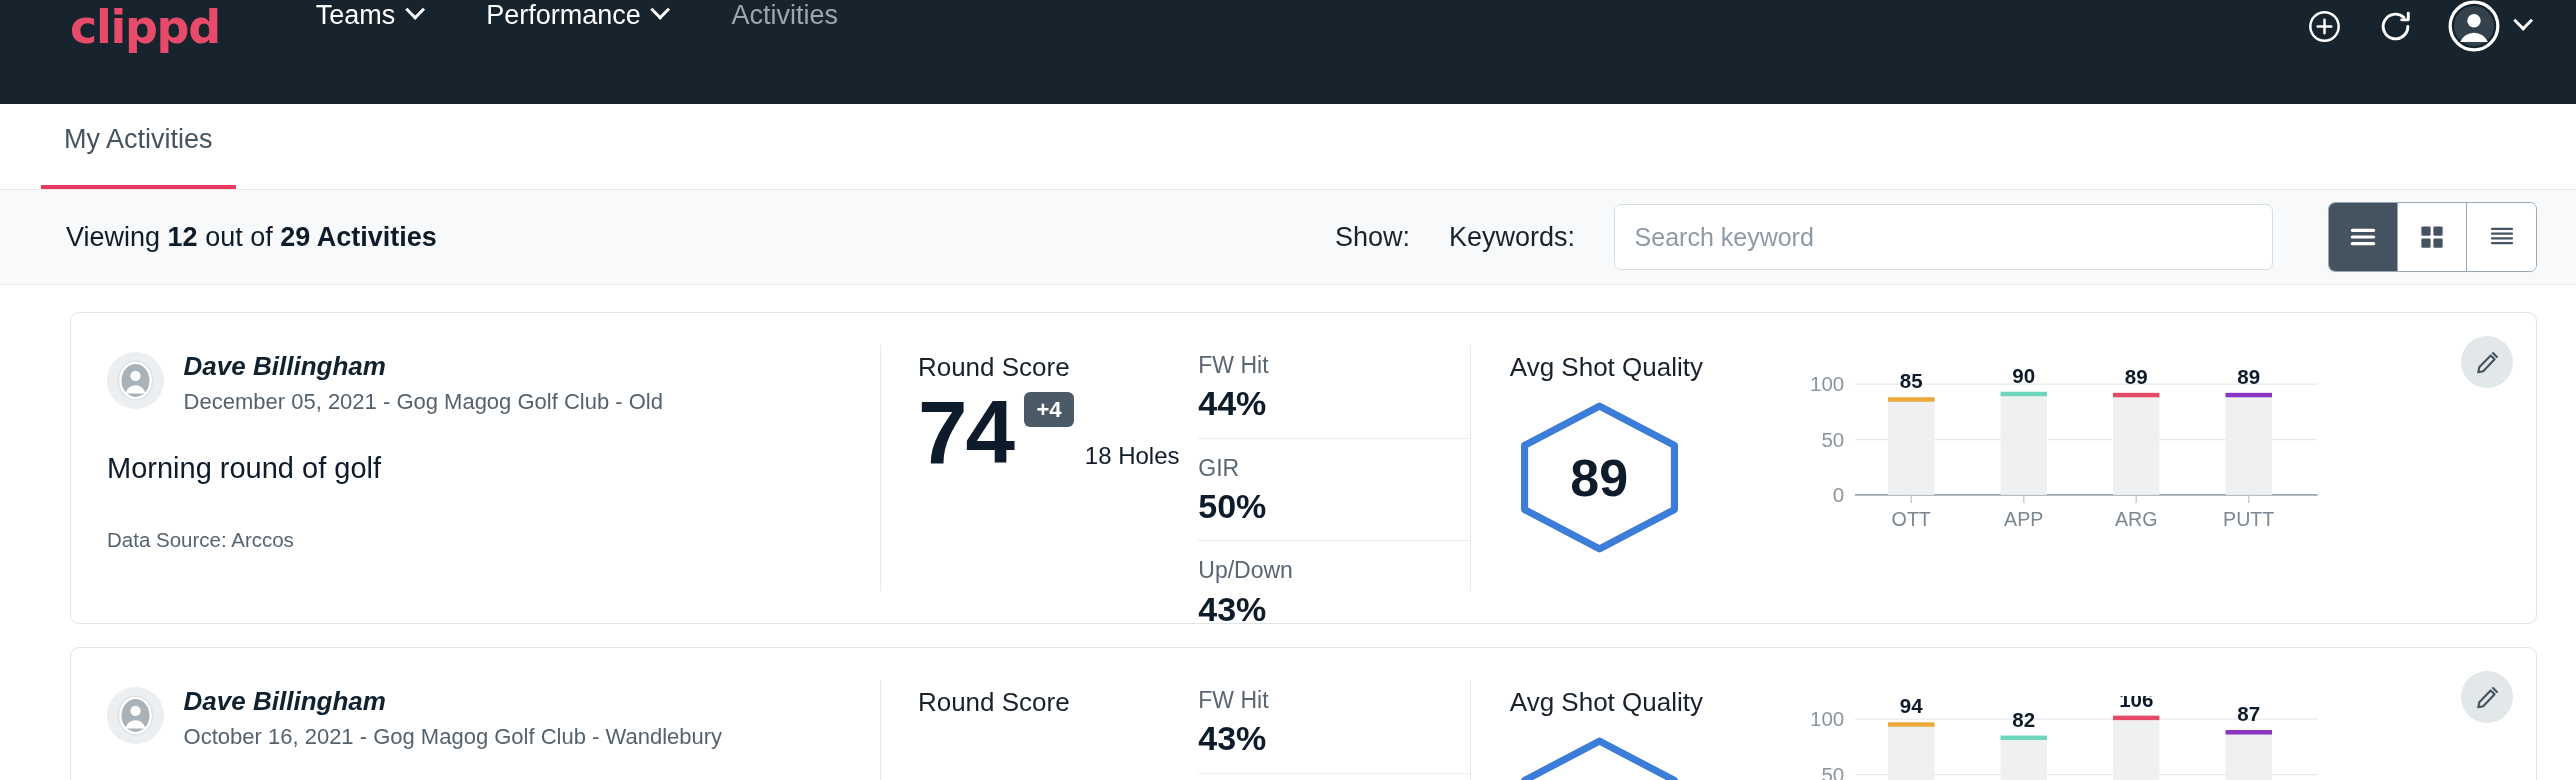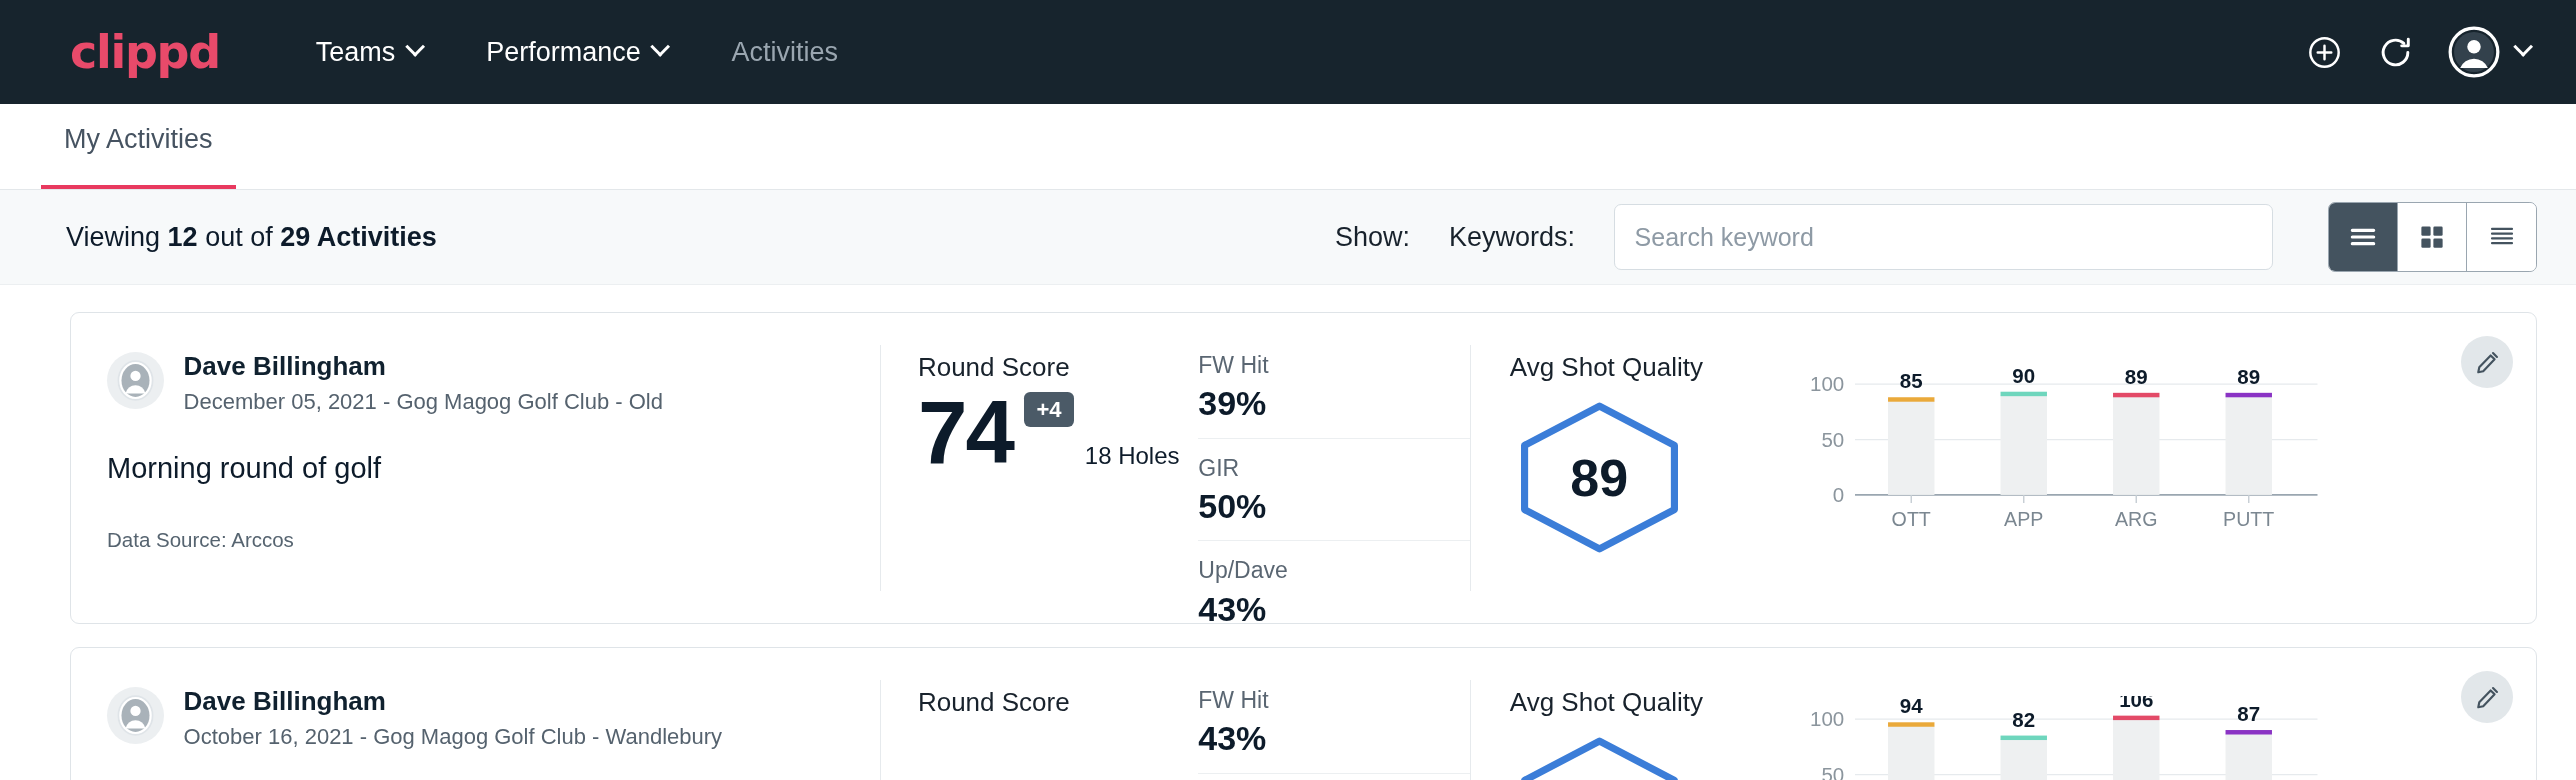--- a/index.html
+++ b/index.html
@@ -8,21 +8,21 @@
     background: #ffffff;
     font-family: "Liberation Sans", sans-serif;
     overflow: hidden;
   }
 
   
   .appbar {
     height: 104px;
     background: #17242d;
     display: flex;
-    align-items: center;
+    align-items: flex-start;
     padding: 0 46px 0 70px;
     position: relative;
   }
   .logo {
     font-size: 46px;
     font-weight: 700;
     color: #e84a6a;
     letter-spacing: -1.3px;
     margin-right: 64px;
     font-family: "DejaVu Sans", sans-serif;
@@ -153,21 +153,21 @@
   .card .sec { padding: 39px 0 0 0; }
 
   .sec-id { width: 809px; padding-left: 36px !important; }
   .idrow { display: flex; align-items: flex-start; gap: 19.6px; }
   .av {
     width: 57px; height: 57px; border-radius: 50%;
     background: #eceff1;
     display: flex; align-items: center; justify-content: center;
     flex: none;
   }
-  .pname { font-size: 26px; font-weight: 700; color: #10212f; line-height: 1.15; }
+  .pname { font-size: 26px; font-weight: 700; color: #10212f; line-height: 1.15; font-style: italic; }
   .pmeta { font-size: 22px; color: #55626e; margin-top: 7.1px; }
   .ctitle { font-size: 29px; color: #0d1b2a; margin-top: 37px; font-weight: 400; }
   .csrc { font-size: 20.5px; color: #566470; margin-top: 43px; }
 
   .divider { width: 0.9px; background: #e6eaed; margin: 32px 0; }
 
   .sec-score { width: 312px; padding-left: 37px !important; }
   .sec-lbl { font-size: 26px; color: #18222c; }
   .bigscore {
     display: flex; align-items: flex-end; gap: 14.3px;
@@ -318,28 +318,28 @@
         <span class="bignum">74</span>
         <span class="badge">+4</span>
         <span class="holes">18 Holes</span>
       </div>
     </div>
 
     <div class="sec sec-stats">
       <div class="statgrid">
         <div class="stat top">
        <div class="stat-k">FW Hit</div>
-       <div class="stat-v">39%</div>
+       <div class="stat-v">44%</div>
      </div>
           <div class="stat top">
        <div class="stat-k">GIR</div>
        <div class="stat-v">50%</div>
      </div>
         <div class="stat ">
-       <div class="stat-k">Up/Dave</div>
+       <div class="stat-k">Up/Down</div>
        <div class="stat-v">43%</div>
      </div>
           <div class="stat ">
        <div class="stat-k">1 Putt</div>
        <div class="stat-v">28%</div>
      </div>
       </div>
     </div>
 
     <div class="divider"></div>

